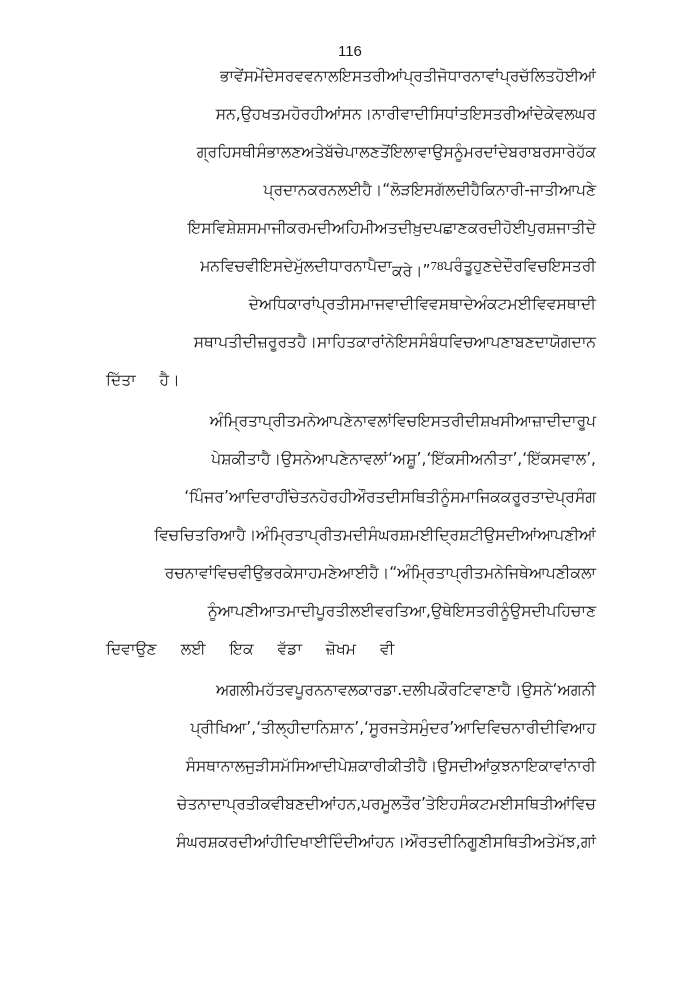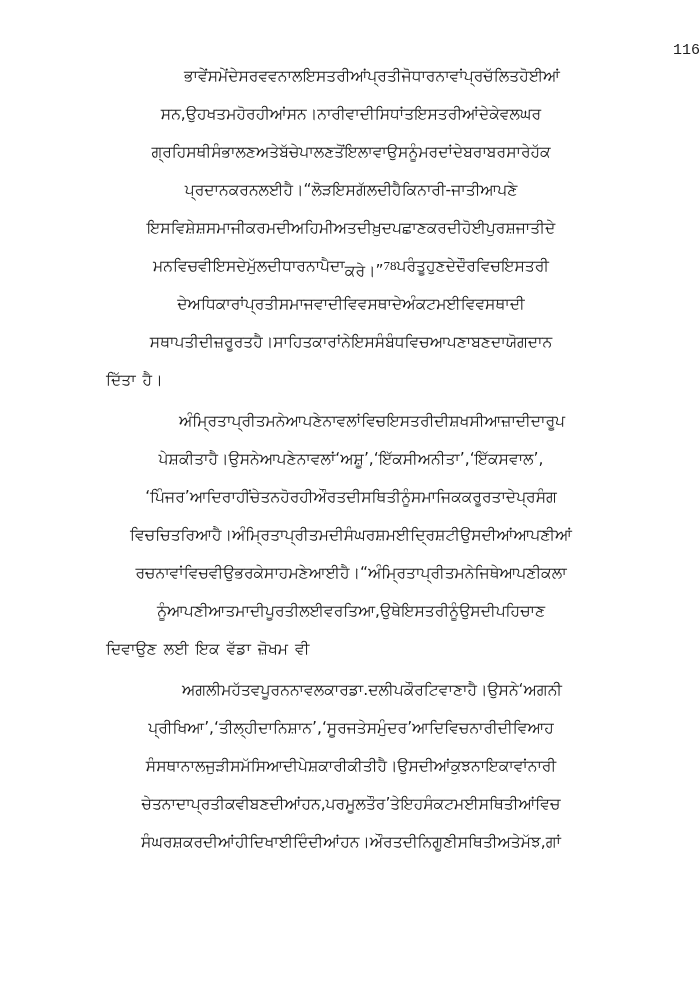--- a/index.html
+++ b/index.html
@@ -1,23 +1,23 @@
 <!DOCTYPE html>
 <html><head>
 <meta charset="utf-8">
 <style>
   html, body { margin: 0; padding: 0; background: #ffffff; }
   body { width: 700px; height: 989px; position: relative; overflow: hidden;
          font-family: "DejaVu Sans", sans-serif; color: #1a1a1a; }
-  .page-number { position: absolute; top: 42px; left: 0; width: 700px; text-align: right;
-                 font-family: Liberation Mono, monospace; font-size: 15px; }
+  .page-number { position: absolute; top: 42px; left: 0; width: 700px; text-align: center;
+                 font-family: Liberation Sans, sans-serif; font-size: 15px; }
   .text-area { position: absolute; left: 106px; top: 62px; width: 490px; }
   .line { height: 38px; line-height: 28px; font-size: 15.5px; white-space: nowrap;
-          display: flex; justify-content: center; }
-  .line.last { justify-content: flex-start; gap: 7px; }
+          display: flex; justify-content: flex-end; }
+  .line.last { justify-content: flex-start; gap: 24px; }
   .line.indent { padding-left: 42px; }
   .para-gap { height: 3px; }
   sup { font-family: "Liberation Serif", serif; font-size: 13px; vertical-align: 6px; }
 </style>
 </head>
 <body>
 
 <div class="page-number">116</div>
 
 <div class="text-area" id="text-area">

